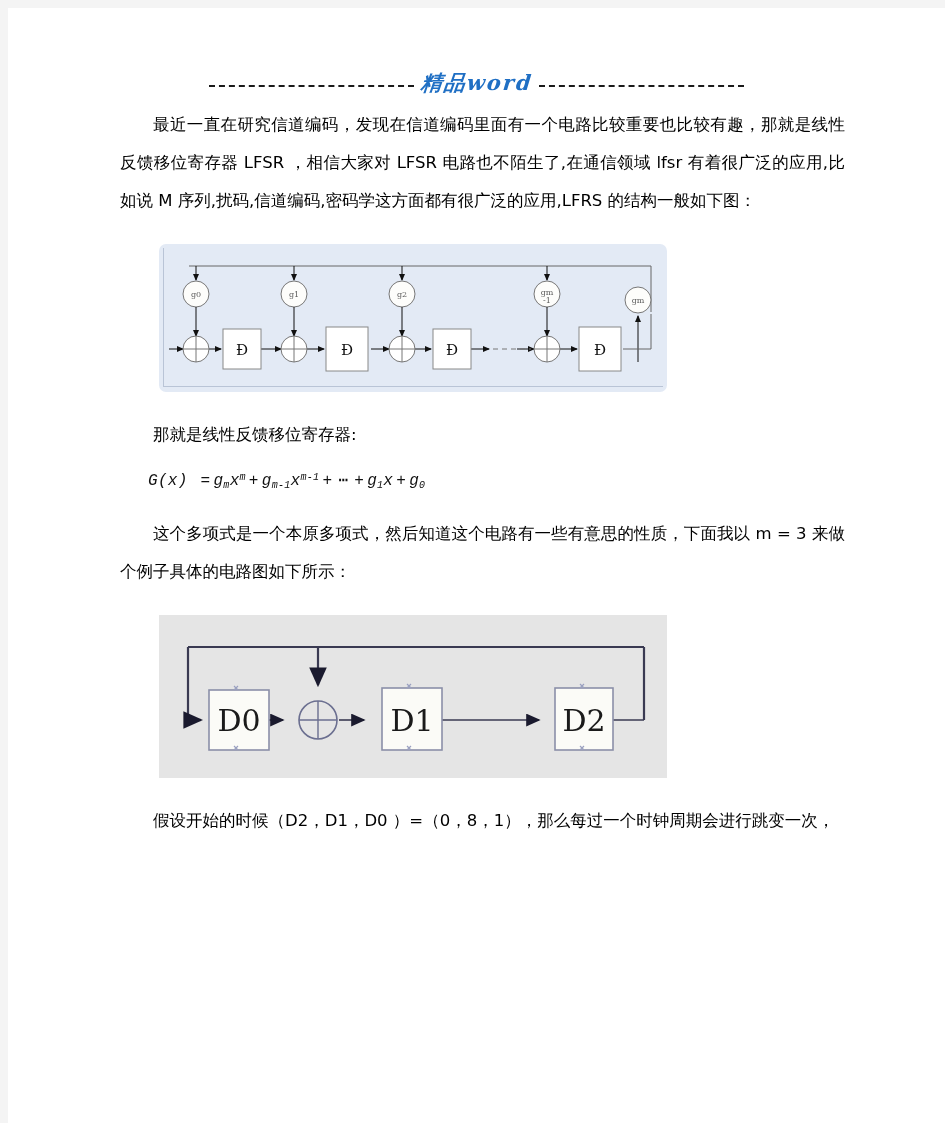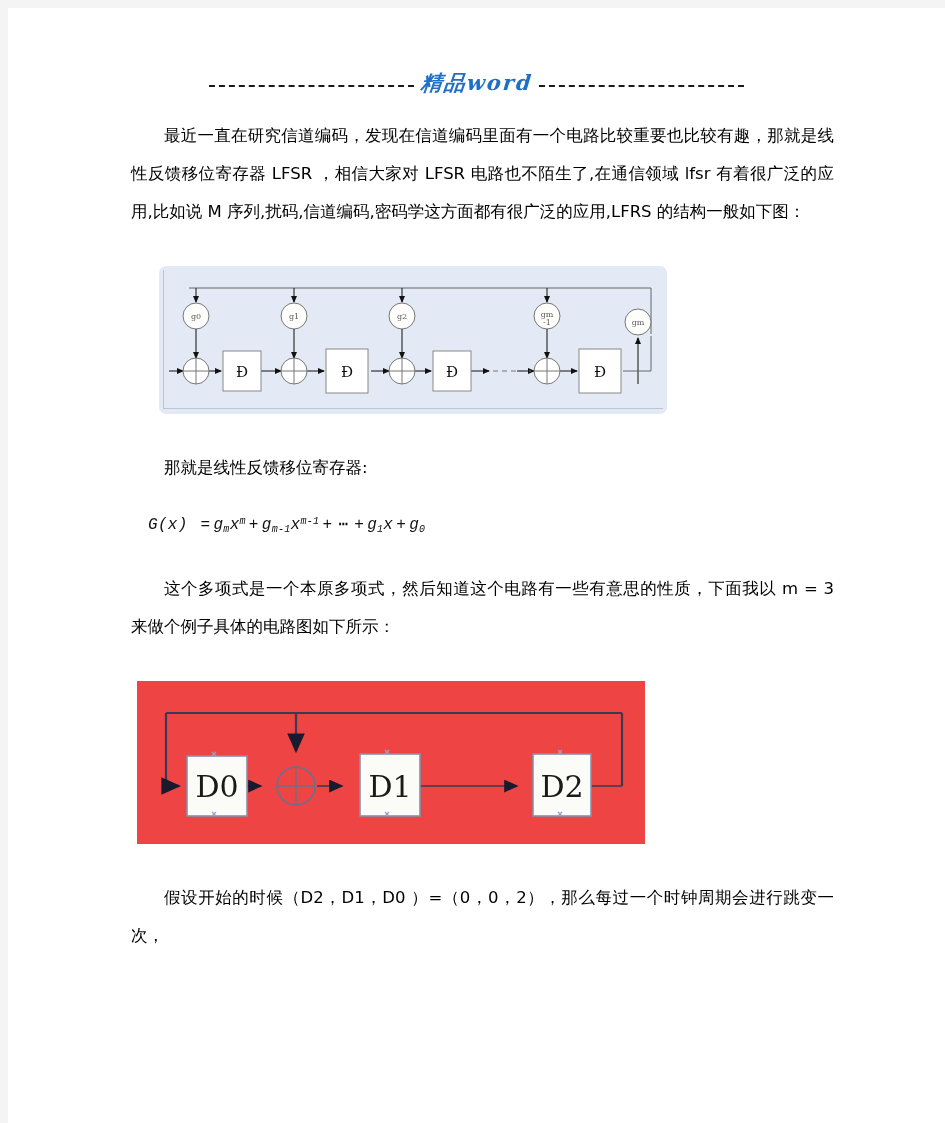--- a/index.html
+++ b/index.html
@@ -53,21 +53,21 @@
   }
 
   
   .content {
     position: absolute;
     left: 112px;
     top: 98px;
     width: 725px;
   }
   p.para {
-    margin: 11px;
+    margin: 0;
     font-size: 16.5px;
     line-height: 38px;
     color: #000000;
     text-align: justify;
     text-justify: inter-ideograph;
     font-family: "DejaVu Sans", "Liberation Sans", sans-serif;
   }
   p.indent { text-indent: 2em; }
 
   .spacer-sm { height: 16px; }
@@ -88,24 +88,24 @@
   .fig1 .inner-frame {
     position: absolute;
     left: 4px; top: 4px; right: 4px; bottom: 5px;
     border-left: 1px solid #b9c4d6;
     border-bottom: 1px solid #b9c4d6;
     box-sizing: border-box;
   }
 
   .fig2 {
     position: relative;
-    margin-left: 17px;
+    margin-left: 39px;
     width: 508px;
     height: 163px;
-    background: #ef4444;
+    background: #e5e5e5;
     box-sizing: border-box;
   }
 
   
   .formula {
     margin-left: 28px;
     font-family: Liberation Mono, monospace;
     font-size: 16px;
     font-style: italic;
     color: #111;
@@ -290,16 +290,16 @@
             <text x="80" y="116">D0</text>
             <text x="253" y="116">D1</text>
             <text x="425" y="116">D2</text>
           </g>
         </svg>
       </div>
     </div>
 
     <div class="spacer-md"></div>
 
-    <p class="para indent">假设开始的时候（D2，D1，D0  ）=（0，0，2），那么每过一个时钟周期会进行跳变一次，</p>
+    <p class="para indent">假设开始的时候（D2，D1，D0  ）=（0，8，1），那么每过一个时钟周期会进行跳变一次，</p>
 
   </div>
 </div>
 
 </body></html>

